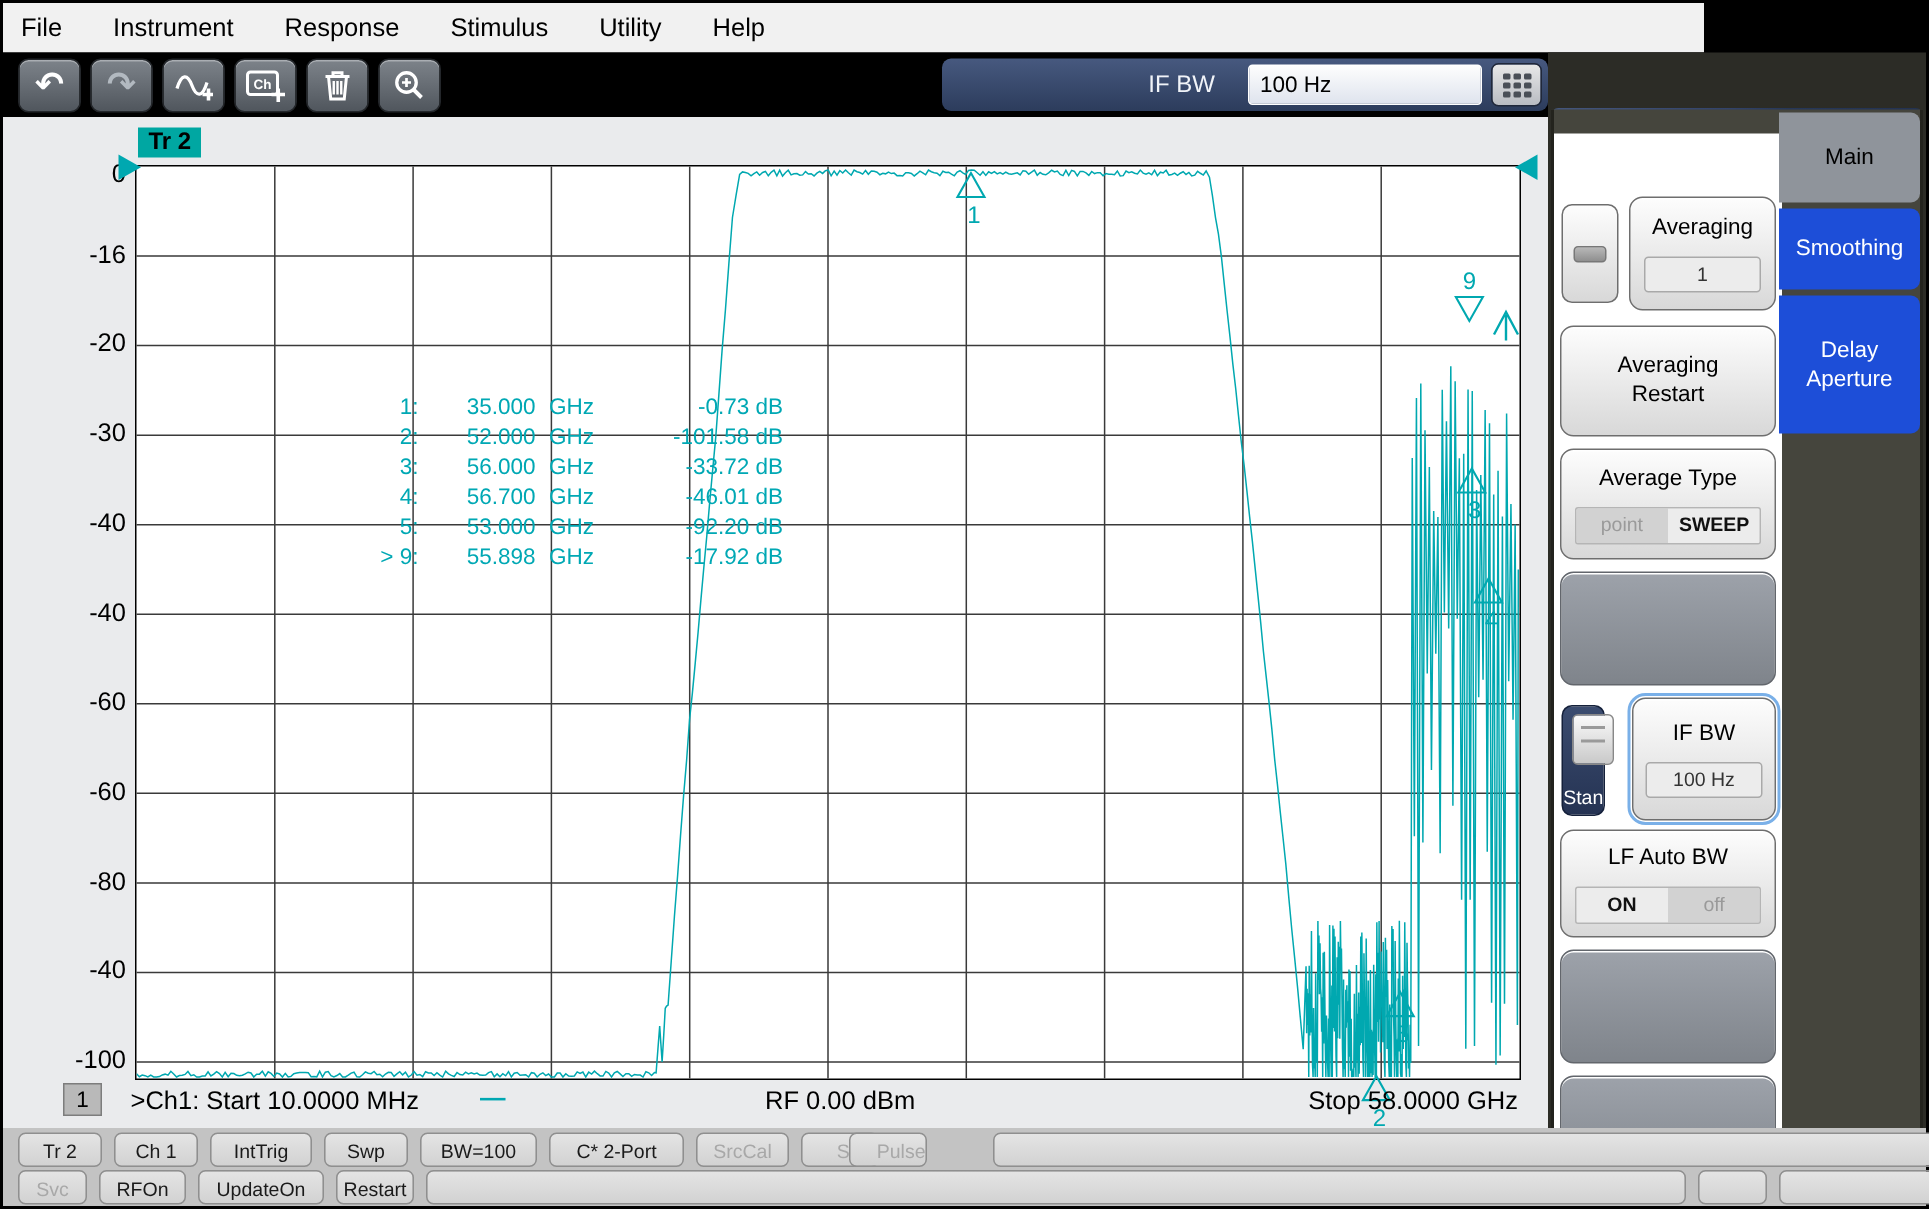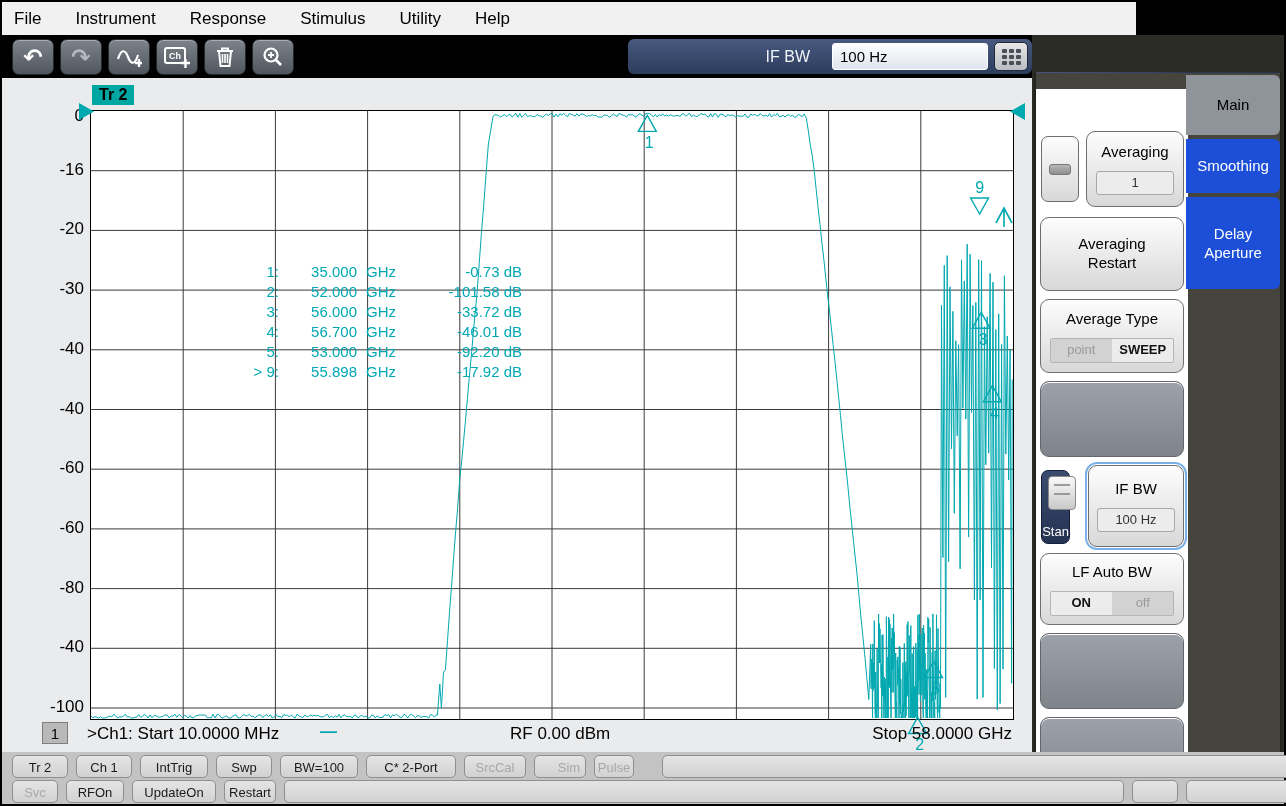--- a/index.html
+++ b/index.html
@@ -297,21 +297,21 @@
   <div id="bottom-bar">
     <div class="brow" id="brow1" style="top:3px">
         <div class="bbtn" style="left: 10px; width: 56px;">Tr 2</div>
         <div class="bbtn" style="left: 74px; width: 56px;">Ch 1</div>
         <div class="bbtn" style="left: 138px; width: 68px;">IntTrig</div>
         <div class="bbtn" style="left: 214px; width: 56px;">Swp</div>
         <div class="bbtn" style="left: 278px; width: 78px;">BW=100</div>
         <div class="bbtn" style="left: 364px; width: 90px;">C* 2-Port</div>
         <div class="bbtn off" style="left: 462px; width: 62px;">SrcCal</div>
         <div class="bbtn off" style="left: 532px; width: 52px; padding-left: 18px;">Sim</div>
-        <div class="bbtn off" style="left: 592px; width: 40px;">Pulse</div>
+        <div class="bbtn off" style="left: 564px; width: 52px; text-align: right;">Pulse</div>
         <div class="bbtn off" style="left: 660px; width: 645px;"></div>
       </div>
     <div class="brow" id="brow2" style="top:28px">
         <div class="bbtn off" style="left: 10px; width: 46px;">Svc</div>
         <div class="bbtn" style="left: 64px; width: 58px;">RFOn</div>
         <div class="bbtn" style="left: 130px; width: 84px;">UpdateOn</div>
         <div class="bbtn" style="left: 222px; width: 52px;">Restart</div>
         <div class="bbtn off" style="left: 282px; width: 840px;"></div>
         <div class="bbtn off" style="left: 1130px; width: 46px;"></div>
         <div class="bbtn off" style="left: 1184px; width: 116px;"></div>

